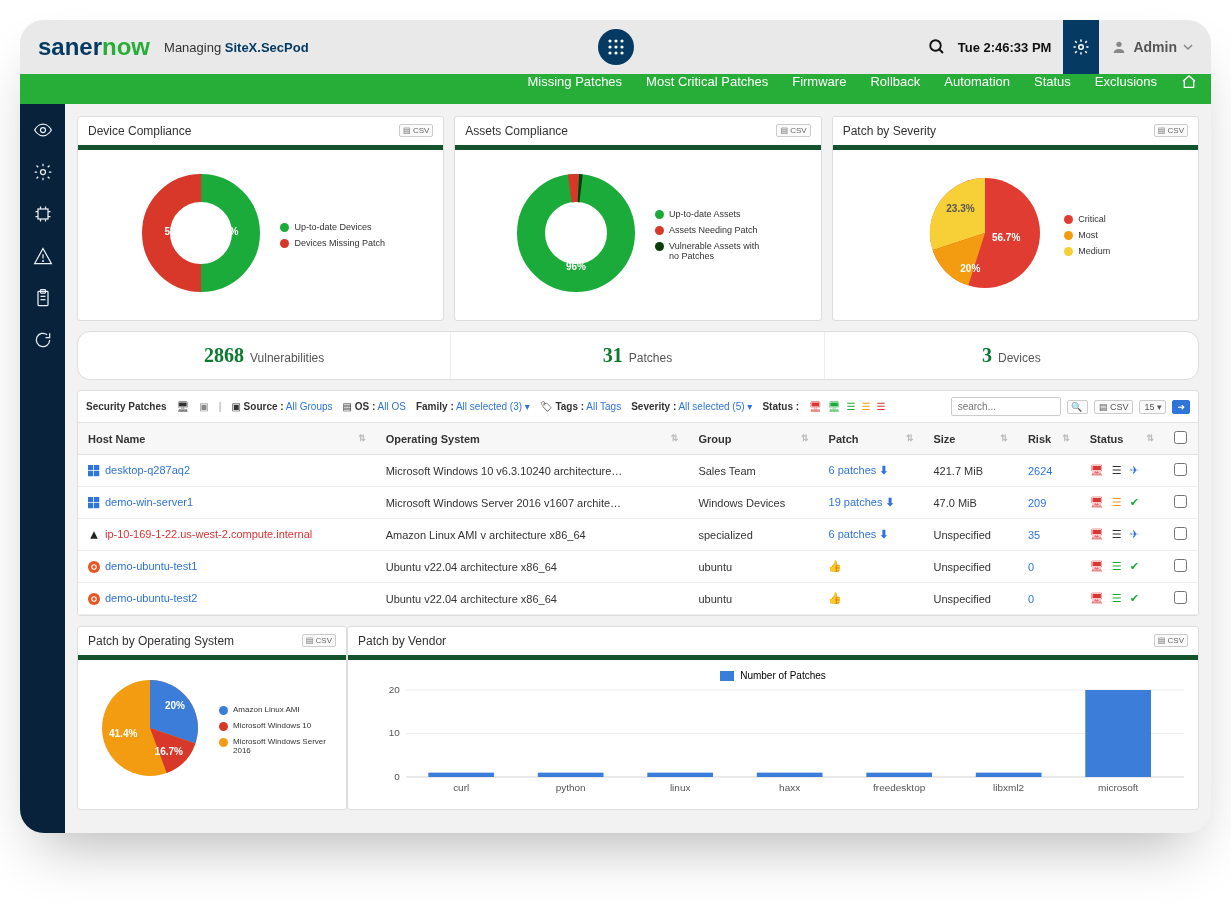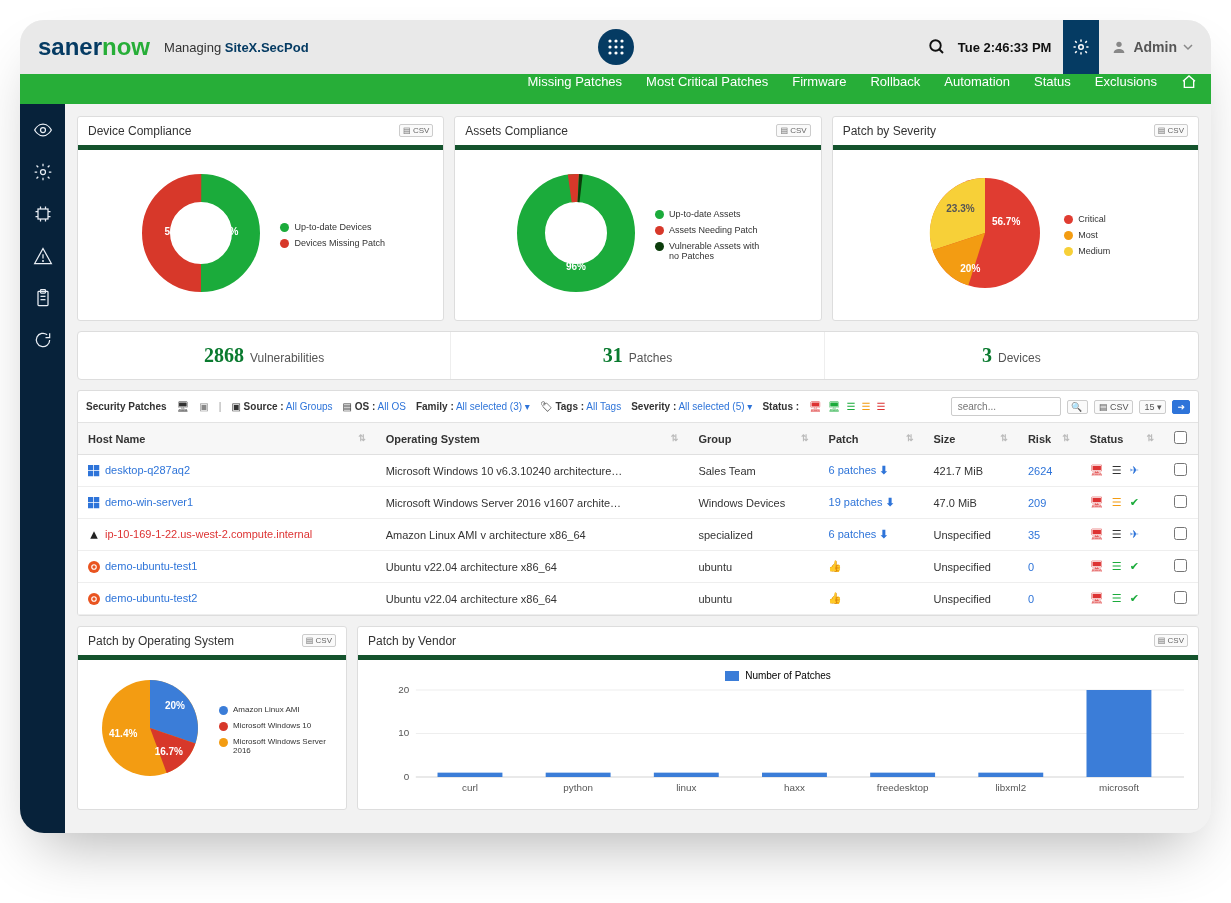--- a/index.html
+++ b/index.html
@@ -28,21 +28,21 @@
 .cards{display:grid;grid-template-columns:1fr 1fr 1fr;gap:10px;margin-bottom:10px}
 .card{background:#fff;border:1px solid #ddd;border-radius:3px;position:relative}
 .card-h{padding:7px 10px;border-bottom:5px solid #14532d;font-size:12px;color:#333;display:flex;align-items:flex-start}
 .csv{margin-left:auto;border:1px solid #ccc;font-size:8px;padding:1px 3px;color:#666;border-radius:2px;cursor:pointer;background:#fafafa}
 .card-b{height:170px;display:flex;align-items:center;justify-content:center;gap:14px;padding:8px}
 .donut,.pie{position:relative}
 .legend{display:flex;flex-direction:column;gap:6px;font-size:9px;color:#333}
 .legend .row{display:flex;align-items:flex-start;gap:5px;max-width:110px}
 .sw{width:9px;height:9px;border-radius:50%;flex-shrink:0;margin-top:1px}
 .donut-lbl{position:absolute;font-size:10px;font-weight:700;color:#fff}
-.stats{display:grid;grid-template-columns:1fr 1fr 1fr;background:#fff;border:1px solid #ddd;border-radius:4px;margin-bottom:10px}
+.stats{display:grid;grid-template-columns:1fr 1fr 1fr;background:#fff;border:1px solid #ddd;border-radius:13px;margin-bottom:10px}
 .stat{padding:12px;text-align:center;border-right:1px solid #eee}
 .stat:last-child{border:none}
 .stat .n{font-size:20px;font-weight:700;color:#0a7a2f;font-family:Georgia,serif;margin-right:6px}
 .stat .t{font-size:12px;color:#555}
 .panel{background:#fff;border:1px solid #ddd;border-radius:3px;margin-bottom:10px}
 .filters{padding:6px 8px;display:flex;align-items:center;gap:10px;border-bottom:1px solid #e3e3e3;font-size:10px;color:#333;flex-wrap:wrap}
 .filters .lbl{font-weight:700}
 .filters .val{color:#2e74d9;cursor:pointer}
 .filters .sep{color:#999}
 .filters .status-ics{display:flex;gap:6px}
@@ -50,21 +50,21 @@
 .filters input{border:1px solid #ccc;font-size:10px;padding:3px 6px;width:110px;border-radius:2px}
 .mini{border:1px solid #ccc;font-size:9px;padding:1px 4px;color:#555;border-radius:2px;cursor:pointer;background:#fafafa}
 table{width:100%;border-collapse:collapse;font-size:11px}
 th{background:#f7f7f7;text-align:left;padding:8px 10px;border-bottom:1px solid #e0e0e0;color:#333;font-weight:700;position:relative}
 th .sort{float:right;color:#bbb;font-size:9px}
 td{padding:8px 10px;border-bottom:1px solid #eee;color:#333}
 td a{color:#2e74d9;text-decoration:none}
 td .red{color:#d33}
 .os-ic{width:12px;height:12px;display:inline-block;vertical-align:middle;margin-right:5px}
 .status-ics2{display:flex;gap:8px;align-items:center}
-.bottom{display:grid;grid-template-columns:270px 1fr;gap:10px}
+.bottom{display:grid;grid-template-columns:270px 1fr;}
 .bar-chart{padding:10px 14px}
 .bar-legend{display:flex;justify-content:center;align-items:center;gap:6px;font-size:10px;margin-bottom:4px}
 .bar-legend .sq{width:14px;height:10px;background:#3b7dd8}
 svg text{font-family:Arial}
 </style>
 </head>
 <body>
 
 <div class="app">
 <div class="shell">
@@ -236,21 +236,21 @@
                 <span>Patch by Severity</span>
                 <span class="csv">▤ <span>CSV</span></span>
               </div>
           <div class="card-b">
             <div class="pie">
               <svg width="130" height="130" viewBox="0 0 130 130">
                 <circle cx="65" cy="65" r="55" fill="#e03c31"></circle>
                 <path d="M65 65 L65 10 A55 55 0 0 0 12.6 82.3 Z" fill="#f7d038"></path>
                 <path d="M65 65 L12.6 82.3 A55 55 0 0 0 48.3 117.4 Z" fill="#f39c12"></path>
               </svg>
-              <span class="donut-lbl" style="right:30px;top:48px">56.7%</span>
+              <span class="donut-lbl" style="right:30px;top:64px">56.7%</span>
               <span class="donut-lbl" style="left:40px;bottom:28px;color:#fff">20%</span>
               <span class="donut-lbl" style="left:26px;top:35px;color:#555">23.3%</span>
             </div>
             <div class="legend">
               <div class="row">
                     <span class="sw" style="background:#e03c31"></span>
                     <span>Critical</span>
                   </div>
               <div class="row">
                     <span class="sw" style="background:#f39c12"></span>

